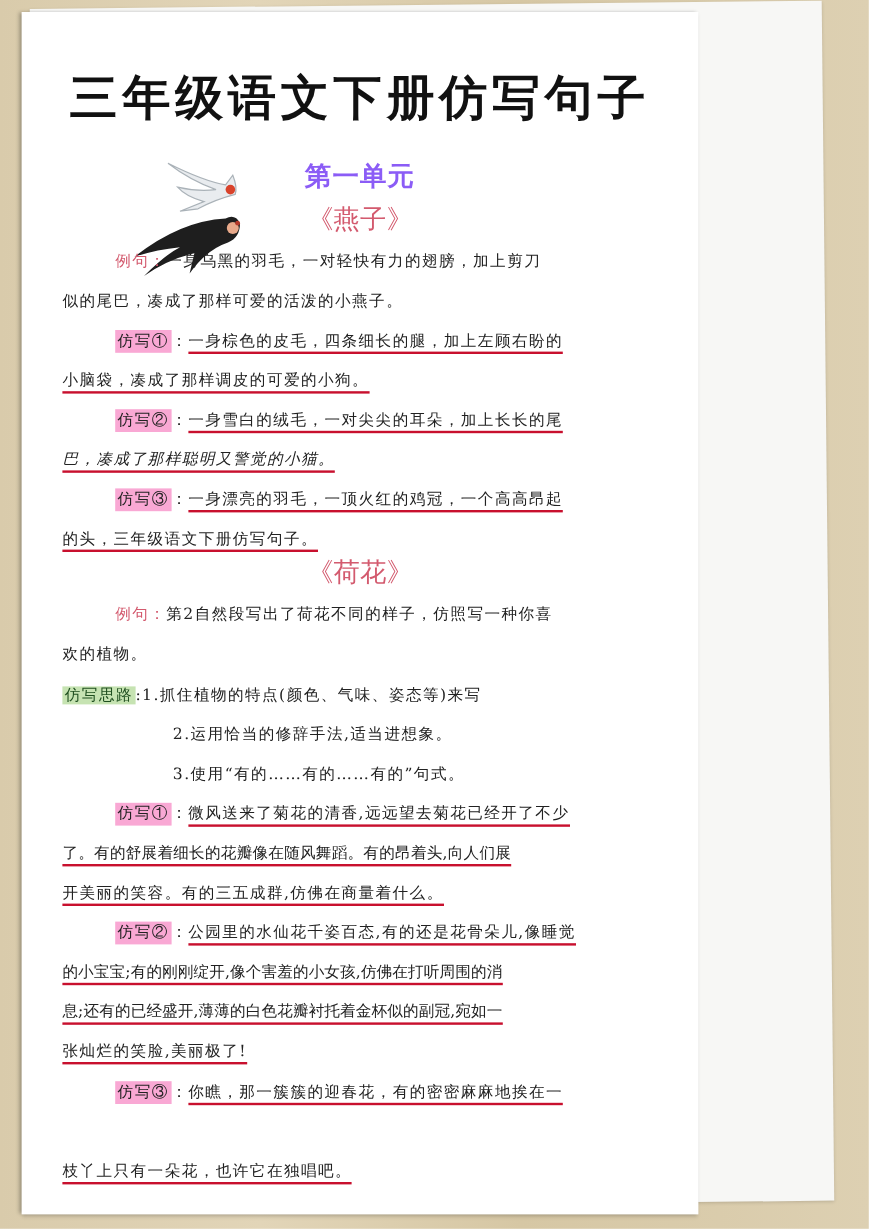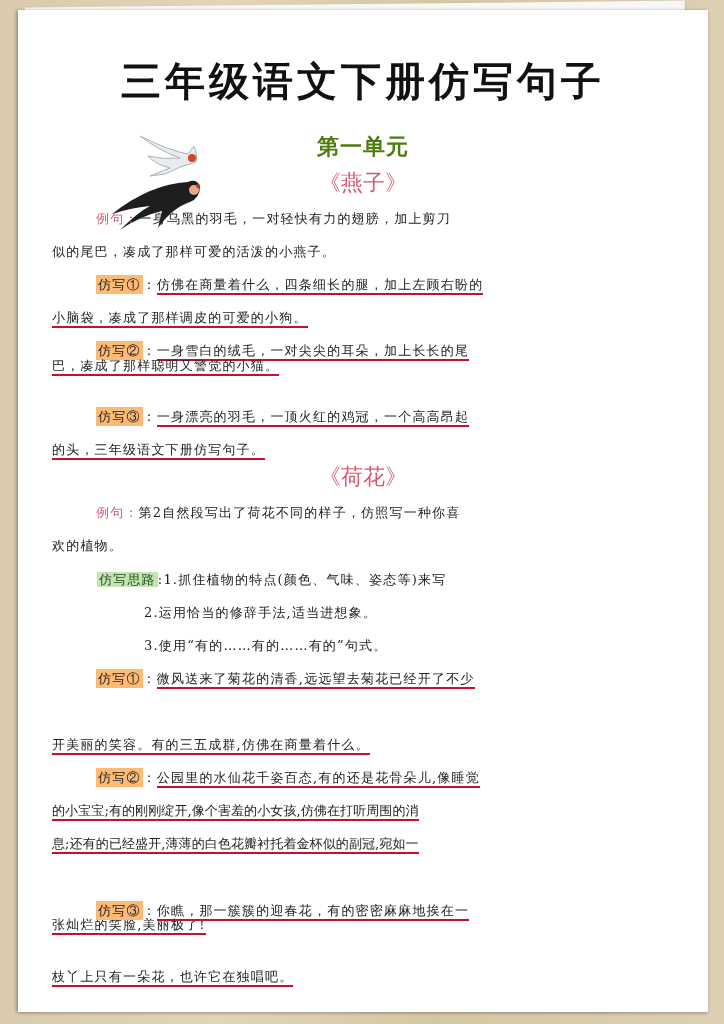--- a/index.html
+++ b/index.html
@@ -7,46 +7,46 @@
     width: 724px; height: 1024px; overflow: hidden; position: relative;
     background: linear-gradient(90deg, #d9cbab 0%, #e2d5b8 30%, #d6c7a4 60%, #ddd0b2 100%);
     font-family: "DejaVu Serif", "Liberation Serif", serif;
   }
   .paper-back {
     position: absolute; left: 30px; top: 4px; width: 660px; height: 1000px;
     background: #f7f7f5; transform: rotate(-0.6deg);
     box-shadow: 0 1px 3px rgba(0,0,0,0.15);
   }
   .paper {
-    position: absolute; left: 18px; top: 10px; width: 690px; height: 1002px;
+    position: absolute; left: 18px; top: 10px; width: 564px; height: 1002px;
     background: #ffffff;
     box-shadow: -2px 0 3px rgba(0,0,0,0.25), 0 2px 3px rgba(0,0,0,0.15);
   }
   .title {
     position: absolute; left: 0; right: 0; top: 44px; text-align: center;
     font-family: "DejaVu Sans", "Liberation Sans", sans-serif;
     font-weight: bold; font-size: 40px; letter-spacing: 4px; color: #111;
   }
   .unit {
     position: absolute; left: 0; right: 0; top: 122px; text-align: center;
-    font-weight: bold; font-size: 22px; color: #4d7c0f; letter-spacing: 1px;
+    font-weight: bold; font-size: 22px; color: #8b5cf6; letter-spacing: 1px;
   }
   .swallows { position: absolute; left: 92px; top: 106px; width: 110px; height: 120px; }
   .sec-title {
     position: absolute; left: 0; right: 0; text-align: center;
     font-size: 22px; color: #d35a6e;
   }
   .line {
     position: absolute; left: 34px; width: 622px; font-size: 13px; color: #222;
     white-space: nowrap; letter-spacing: 1.2px; height: 30px; line-height: 30px;
   }
   .ind { padding-left: 44px; }
   .ind2 { padding-left: 92px; }
   .pink { color: #d35a6e; }
-  .hl { background: #fdba74; padding: 2px 2px; }
+  .hl { background: #f9a8d4; padding: 2px 2px; }
   .hlg { background: #c6e3b2; color: #1f4f1f; padding: 0 2px; }
   .ul { border-bottom: 2px solid #c8102e; padding-bottom: 1px; }
 </style>
 </head>
 <body>
 
 <div class="paper-back"></div>
 
 <div class="paper">
 
@@ -63,70 +63,73 @@
   <div class="unit">第一单元</div>
 
   <div class="sec-title" style="top:158px;">《燕子》</div>
 
   <div class="line ind" style="top:194px;">
     <span class="pink">例句：</span><span>一身乌黑的羽毛，一对轻快有力的翅膀，加上剪刀</span>
   </div>
   <div class="line" style="top:227px;">似的尾巴，凑成了那样可爱的活泼的小燕子。</div>
 
   <div class="line ind" style="top:260px;">
-    <span class="hl">仿写①</span><span>：</span><span class="ul">仿佛在商量着什么，四条细长的腿，加上左顾右盼的</span>
+    <span class="hl">仿写①</span><span>：</span><span class="ul">一身棕色的皮毛，四条细长的腿，加上左顾右盼的</span>
   </div>
   <div class="line" style="top:293px;">
     <span class="ul">小脑袋，凑成了那样调皮的可爱的小狗。</span>
   </div>
 
   <div class="line ind" style="top:326px;">
     <span class="hl">仿写②</span><span>：</span><span class="ul">一身雪白的绒毛，一对尖尖的耳朵，加上长长的尾</span>
   </div>
-  <div class="line" style="top:341px;">
+  <div class="line" style="top:359px;font-style:italic;">
     <span class="ul">巴，凑成了那样聪明又警觉的小猫。</span>
   </div>
 
   <div class="line ind" style="top:392px;">
     <span class="hl">仿写③</span><span>：</span><span class="ul">一身漂亮的羽毛，一顶火红的鸡冠，一个高高昂起</span>
   </div>
   <div class="line" style="top:425px;">
     <span class="ul">的头，三年级语文下册仿写句子。</span>
   </div>
 
   <div class="sec-title" style="top:452px;">《荷花》</div>
 
   <div class="line ind" style="top:488px;">
     <span class="pink">例句：</span><span>第2自然段写出了荷花不同的样子，仿照写一种你喜</span>
   </div>
   <div class="line" style="top:521px;">欢的植物。</div>
 
-  <div class="line" style="top:555px;margin-left:45px;">
+  <div class="line" style="top:555px;">
     <span class="hlg">仿写思路</span><span>:1.抓住植物的特点(颜色、气味、姿态等)来写</span>
   </div>
   <div class="line ind2" style="top:588px;">2.运用恰当的修辞手法,适当进想象。</div>
   <div class="line ind2" style="top:621px;">3.使用“有的……有的……有的”句式。</div>
 
   <div class="line ind" style="top:654px;">
     <span class="hl">仿写①</span><span>：</span><span class="ul">微风送来了菊花的清香,远远望去菊花已经开了不少</span>
+  </div>
+  <div class="line" style="top:687px; letter-spacing:0.2px;">
+    <span class="ul">了。有的舒展着细长的花瓣像在随风舞蹈。有的昂着头,向人们展</span>
   </div>
   <div class="line" style="top:720px;">
     <span class="ul">开美丽的笑容。有的三五成群,仿佛在商量着什么。</span>
   </div>
 
   <div class="line ind" style="top:753px;">
     <span class="hl">仿写②</span><span>：</span><span class="ul">公园里的水仙花千姿百态,有的还是花骨朵儿,像睡觉</span>
   </div>
   <div class="line" style="top:786px; letter-spacing:0.1px;">
     <span class="ul">的小宝宝;有的刚刚绽开,像个害羞的小女孩,仿佛在打听周围的消</span>
   </div>
   <div class="line" style="top:819px; letter-spacing:0.1px;">
     <span class="ul">息;还有的已经盛开,薄薄的白色花瓣衬托着金杯似的副冠,宛如一</span>
   </div>
-  <div class="line" style="top:852px;margin-top:48px;">
+  <div class="line" style="top:852px;">
     <span class="ul">张灿烂的笑脸,美丽极了!</span>
   </div>
 
   <div class="line ind" style="top:886px;">
     <span class="hl">仿写③</span><span>：</span><span class="ul">你瞧，那一簇簇的迎春花，有的密密麻麻地挨在一</span>
   </div>
   <div class="line" style="top:952px;">
     <span class="ul">枝丫上只有一朵花，也许它在独唱吧。</span>
   </div>
 

